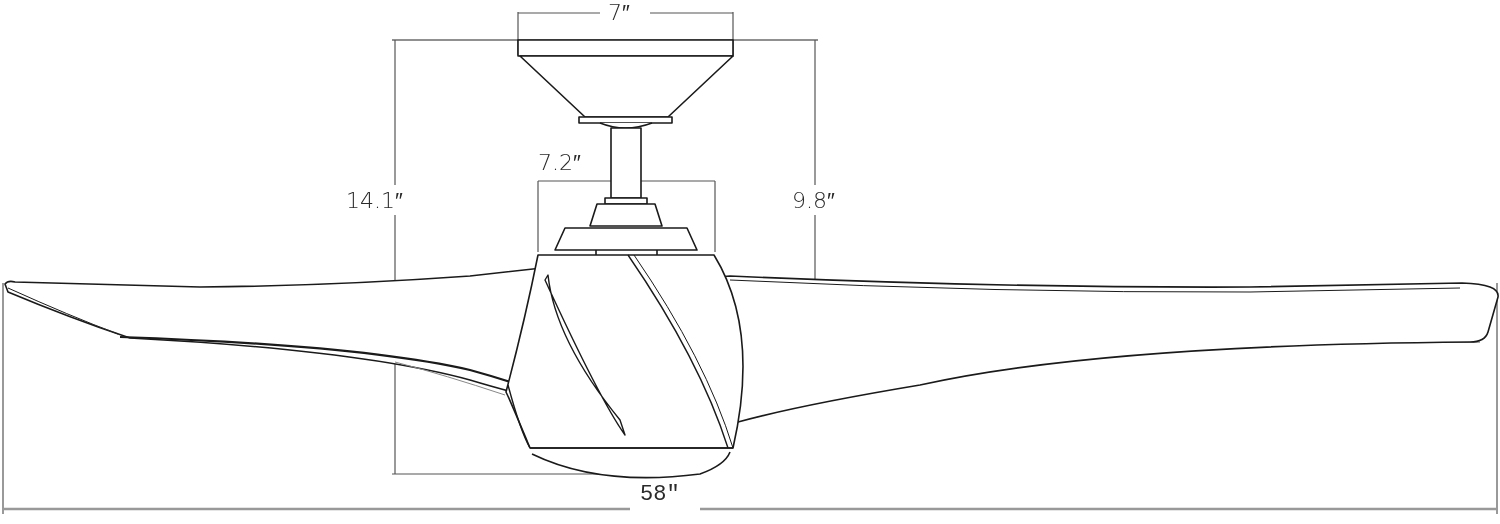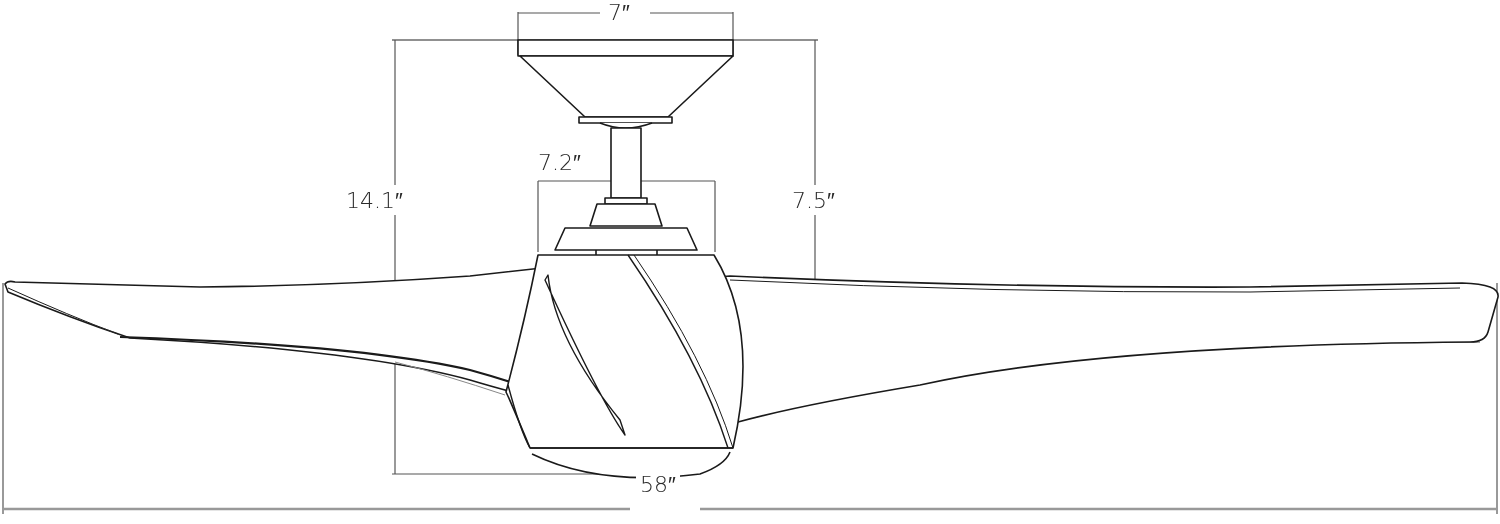--- a/index.html
+++ b/index.html
@@ -90,14 +90,14 @@
       <path d="M508 385 Q520 430 530 448" stroke-width="1.4" fill="none"></path>
       <path d="M530 448 L733 448" stroke-width="1.6"></path>
       <path d="M532 454 Q600 487 700 474 Q725 465 730 452" fill="#ffffff"></path>
     </g>
   </g>
 </svg>
 
 <span class="label" style="left:604px; top:2px;">7″</span>
 <span class="label label-noBg" style="left:534px; top:152px;">7.2″</span>
 <span class="label" style="left:342px; top:190px;">14.1″</span>
-<span class="label" style="left:788px; top:190px;">7.5″</span>
-<span class="label" style="left:636px; top:474px;">58″</span>
+<span class="label" style="left:788px; top:190px;">9.8″</span>
+<span class="label" style="left:636px; top:484px;font-family:Liberation Mono, monospace;">58″</span>
 
 </body></html>

